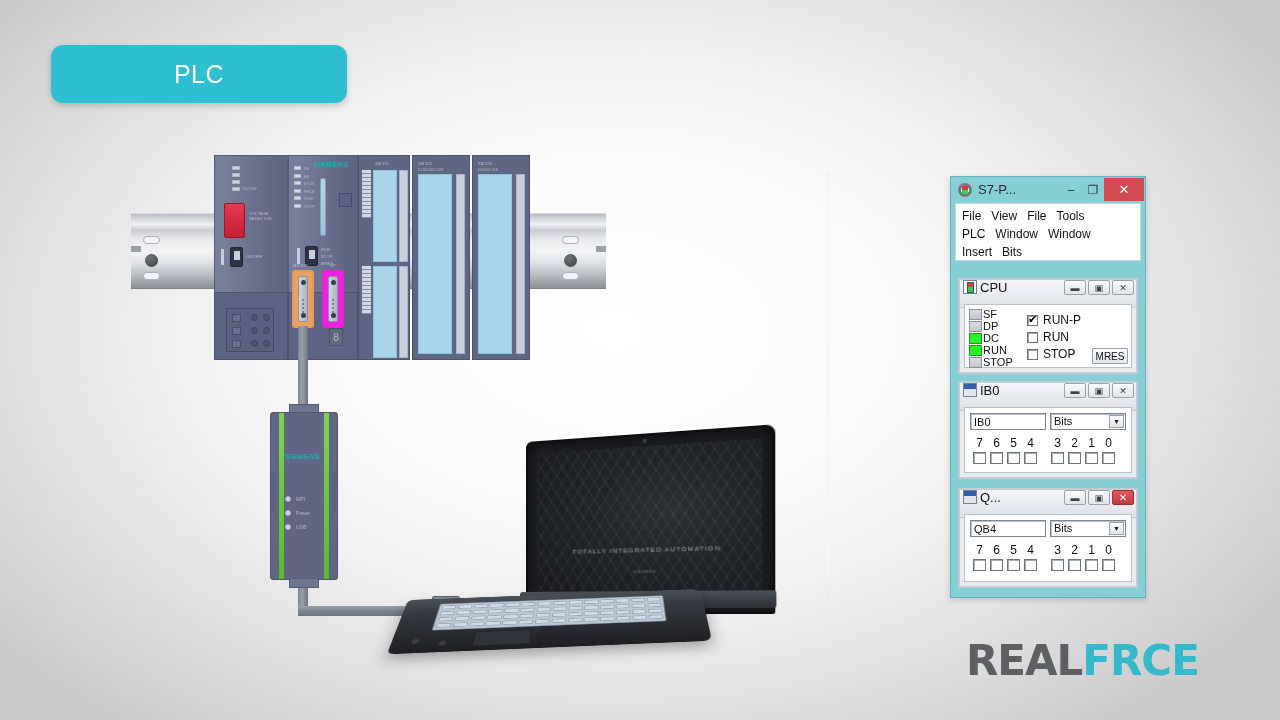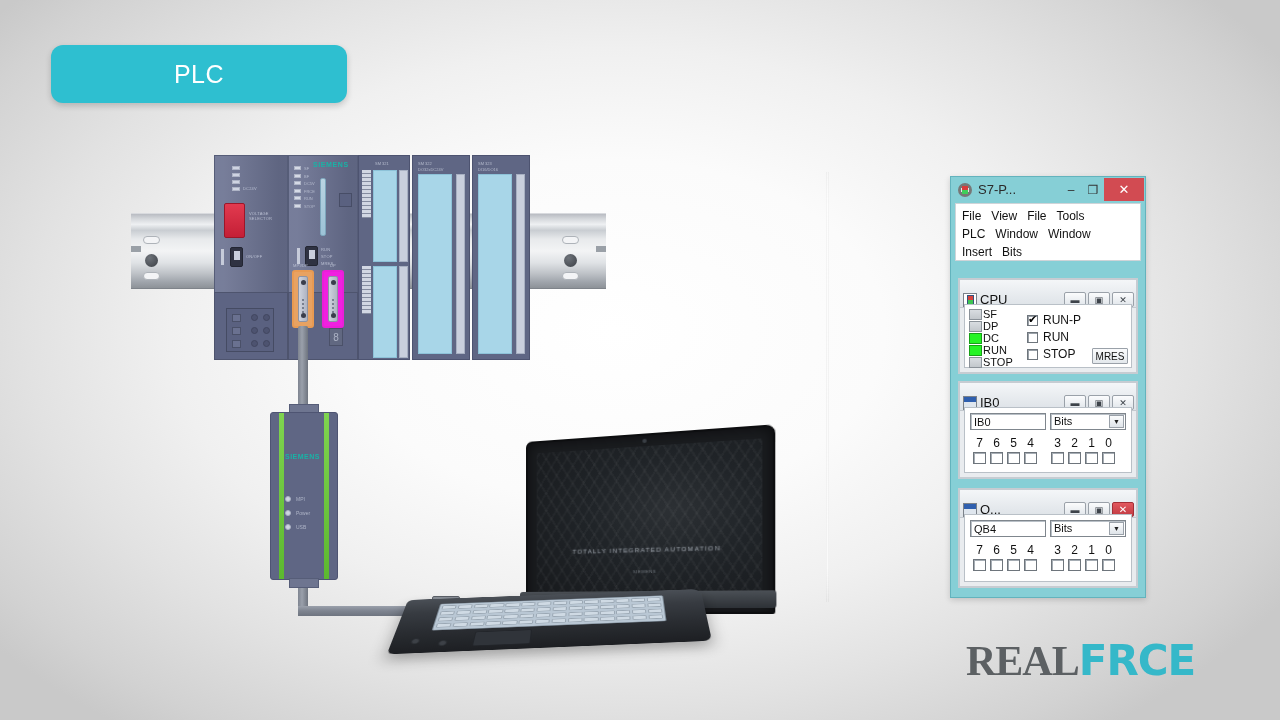--- a/index.html
+++ b/index.html
@@ -366,21 +366,21 @@
 
   
   .mdi {
     position: absolute; left: 8px; width: 180px;
     background: #e9ecef; border: 2px solid #c6ccd2;
   }
   #mdi-cpu { top: 278px; height: 96px; }
   #mdi-ib0 { top: 381px; height: 98px; }
   #mdi-qb4 { top: 488px; height: 100px; }
   .mdi-title {
-    height: 28px; display: flex; align-items: flex-end;
+    height: 28px; display: flex; align-items: flex-start;
     background: linear-gradient(to bottom, #f4f6f8, #dde2e7);
     border-bottom: 1px solid #c3c9cf;
     padding: 0 2px;
   }
   .mdi-ico {
     width: 14px; height: 14px; margin: 0 3px 0 1px; flex: none;
     border: 1px solid #7b828a; background: #eef1f4;
     display: flex; align-items: center; justify-content: center;
   }
   .mdi-ico-cpu { background: #fff; }
@@ -468,21 +468,21 @@
     border: 1px solid #6e757c; background: #fff;
     box-shadow: inset 1px 1px 0 #a6adb4;
   }
 
   
   #logo {
     position: absolute; left: 966px; top: 636px;
     font-size: 42px; font-weight: bold; letter-spacing: -1px;
     font-family: "DejaVu Sans", sans-serif;
   }
-  #logo .real { color: #5c6063; font-family: Liberation Serif, serif; }
+  #logo .real { color: #5c6063; }
   #logo .pars { color: #35b8c9; }
 </style>
 </head>
 <body>
 
 <div id="stage">
 
   <div class="pill" id="pill-plc">
     <span>PLC</span>
   </div>

